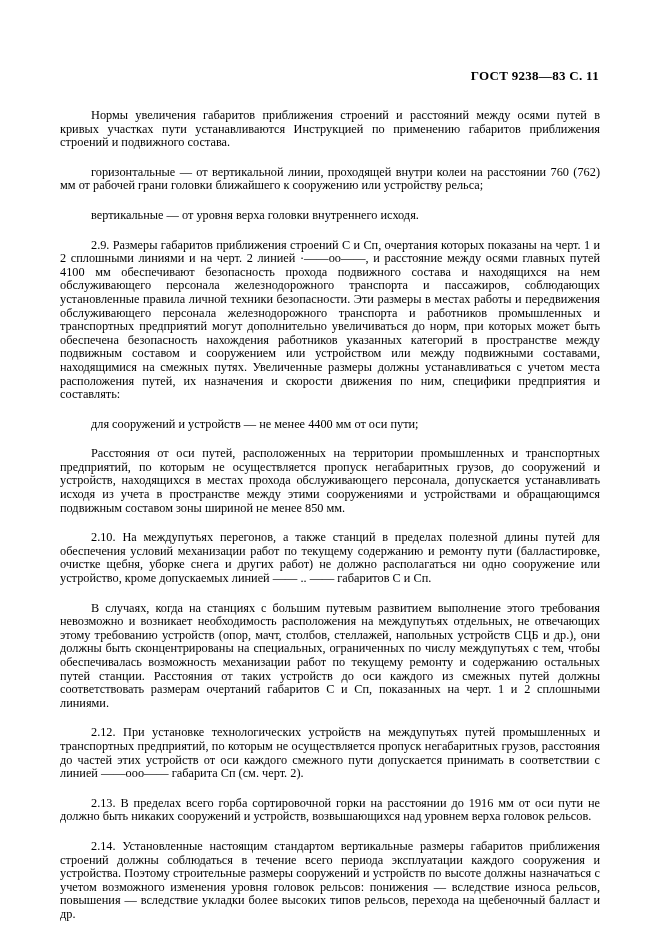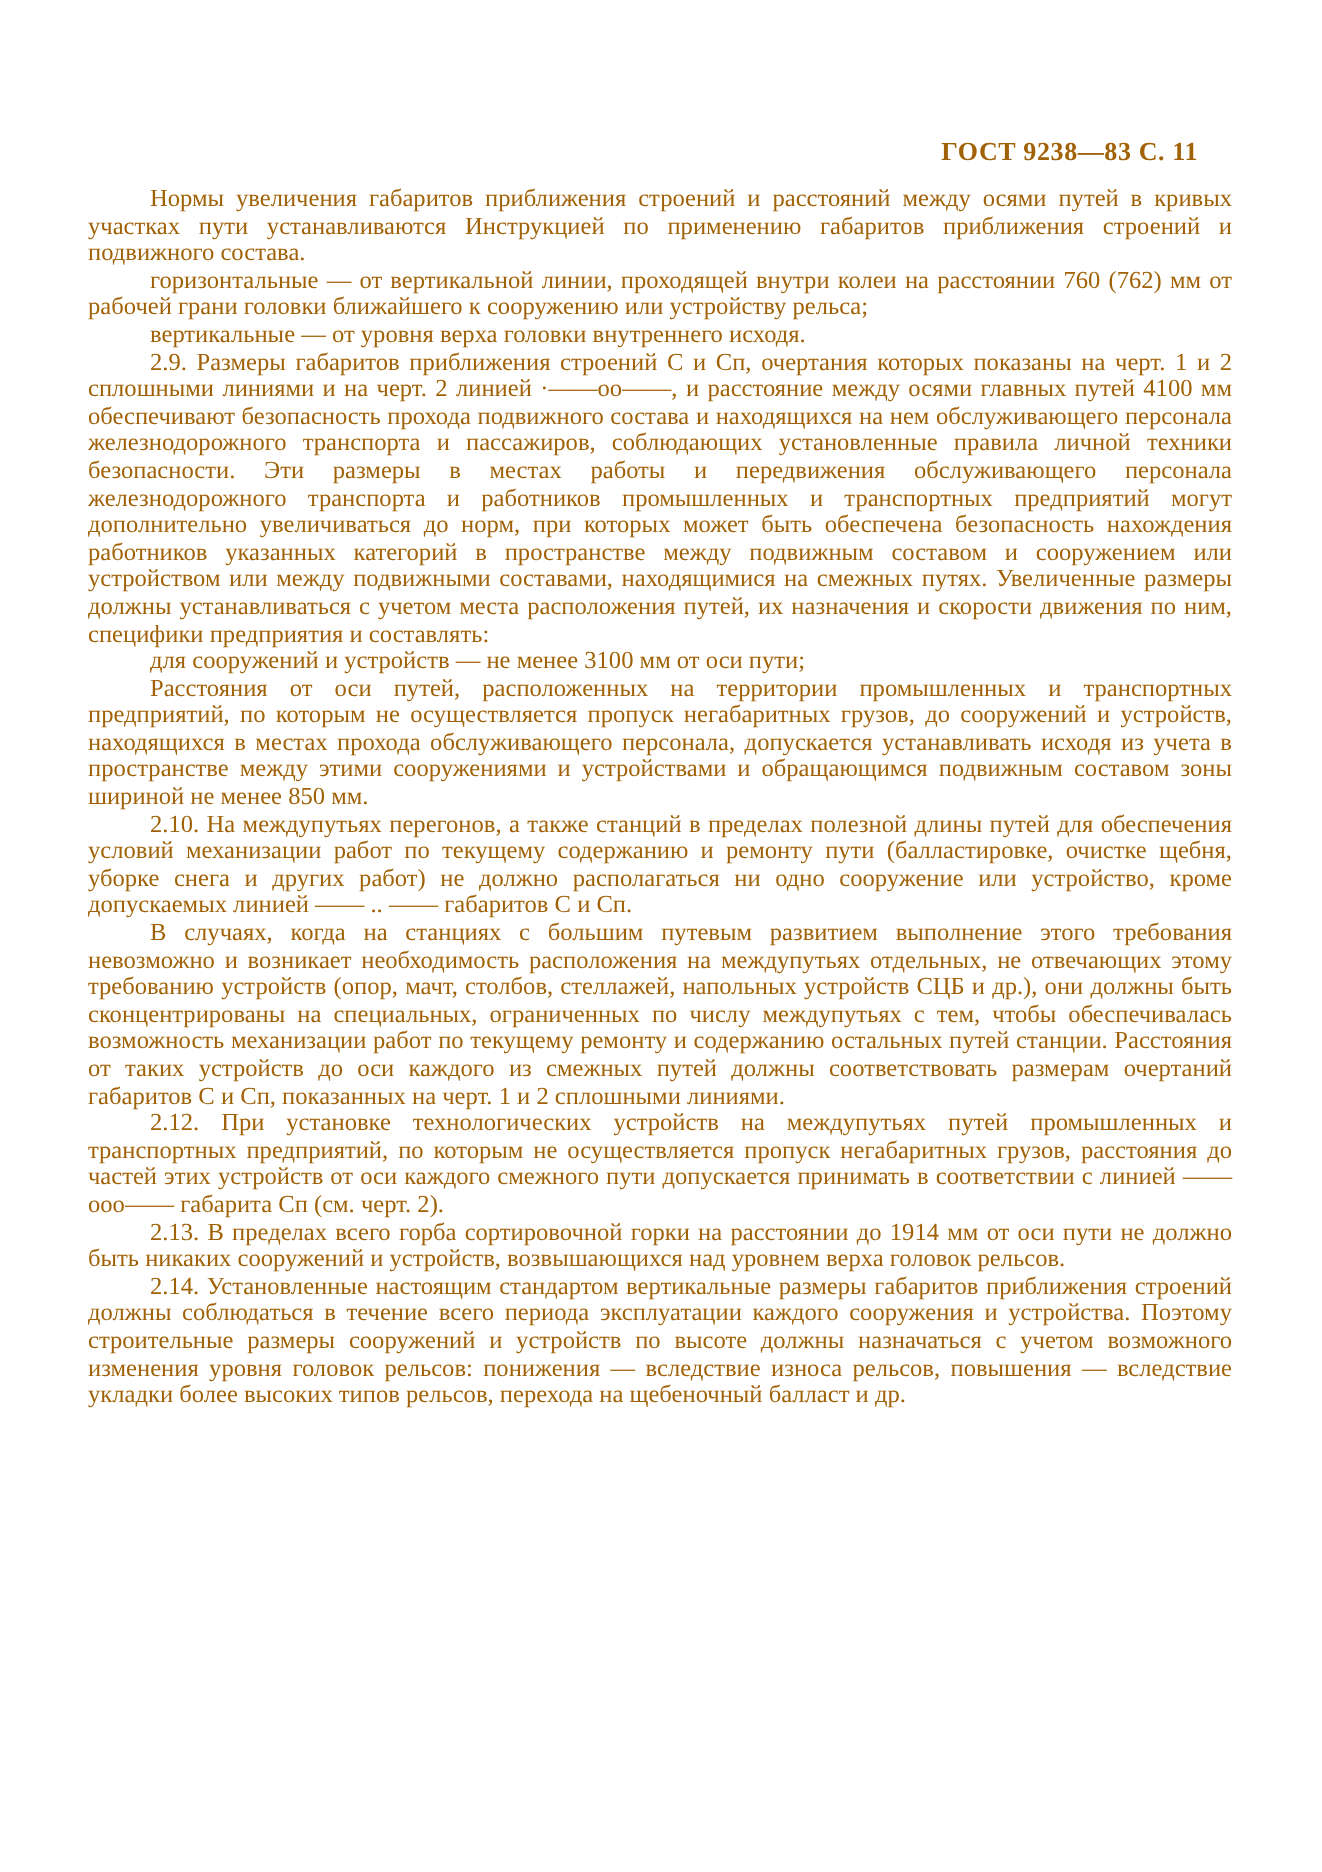--- a/index.html
+++ b/index.html
@@ -7,57 +7,57 @@
     padding: 0;
     background: #ffffff;
   }
   .page {
     position: relative;
     width: 661px;
     height: 936px;
     background: #ffffff;
     overflow: hidden;
     font-family: "Liberation Serif", "DejaVu Serif", serif;
-    color: #a16207;
+    color: #000000;
   }
   .doc-header {
     position: absolute;
     top: 68px;
     right: 62px;
     font-size: 13px;
     font-weight: bold;
     letter-spacing: 0.3px;
     white-space: nowrap;
   }
   .doc-body {
     position: absolute;
     top: 93px;
     left: 44px;
     width: 572px;
     font-size: 12.3px;
     line-height: 13.6px;
     text-align: justify;
   }
   .para {
-    margin: 0;
+    margin: 16px;
     text-indent: 31px;
   }
 </style>
 </head>
 <body>
 
 <div class="page">
   <div class="doc-header">ГОСТ 9238—83 С. 11</div>
 
   <div class="doc-body">
     <p class="para">Нормы увеличения габаритов приближения строений и расстояний между осями путей в кривых участках пути устанавливаются Инструкцией по применению габаритов приближения строений и подвижного состава.</p>
     <p class="para">горизонтальные — от вертикальной линии, проходящей внутри колеи на расстоянии 760 (762) мм от рабочей грани головки ближайшего к сооружению или устройству рельса;</p>
     <p class="para">вертикальные — от уровня верха головки внутреннего исходя.</p>
     <p class="para">2.9. Размеры габаритов приближения строений С и Сп, очертания которых показаны на черт. 1 и 2 сплошными линиями и на черт. 2 линией ·——оо——, и расстояние между осями главных путей 4100 мм обеспечивают безопасность прохода подвижного состава и находящихся на нем обслуживающего персонала железнодорожного транспорта и пассажиров, соблюдающих установленные правила личной техники безопасности. Эти размеры в местах работы и передвижения обслуживающего персонала железнодорожного транспорта и работников промышленных и транспортных предприятий могут дополнительно увеличиваться до норм, при которых может быть обеспечена безопасность нахождения работников указанных категорий в пространстве между подвижным составом и сооружением или устройством или между подвижными составами, находящимися на смежных путях. Увеличенные размеры должны устанавливаться с учетом места расположения путей, их назначения и скорости движения по ним, специфики предприятия и составлять:</p>
-    <p class="para">для сооружений и устройств — не менее 3100 мм от оси пути;</p>
+    <p class="para">для сооружений и устройств — не менее 4400 мм от оси пути;</p>
     <p class="para">Расстояния от оси путей, расположенных на территории промышленных и транспортных предприятий, по которым не осуществляется пропуск негабаритных грузов, до сооружений и устройств, находящихся в местах прохода обслуживающего персонала, допускается устанавливать исходя из учета в пространстве между этими сооружениями и устройствами и обращающимся подвижным составом зоны шириной не менее 850 мм.</p>
     <p class="para">2.10. На междупутьях перегонов, а также станций в пределах полезной длины путей для обеспечения условий механизации работ по текущему содержанию и ремонту пути (балластировке, очистке щебня, уборке снега и других работ) не должно располагаться ни одно сооружение или устройство, кроме допускаемых линией —— .. —— габаритов С и Сп.</p>
     <p class="para">В случаях, когда на станциях с большим путевым развитием выполнение этого требования невозможно и возникает необходимость расположения на междупутьях отдельных, не отвечающих этому требованию устройств (опор, мачт, столбов, стеллажей, напольных устройств СЦБ и др.), они должны быть сконцентрированы на специальных, ограниченных по числу междупутьях с тем, чтобы обеспечивалась возможность механизации работ по текущему ремонту и содержанию остальных путей станции. Расстояния от таких устройств до оси каждого из смежных путей должны соответствовать размерам очертаний габаритов С и Сп, показанных на черт. 1 и 2 сплошными линиями.</p>
     <p class="para">2.12. При установке технологических устройств на междупутьях путей промышленных и транспортных предприятий, по которым не осуществляется пропуск негабаритных грузов, расстояния до частей этих устройств от оси каждого смежного пути допускается принимать в соответствии с линией ——ооо—— габарита Сп (см. черт. 2).</p>
-    <p class="para">2.13. В пределах всего горба сортировочной горки на расстоянии до 1914 мм от оси пути не должно быть никаких сооружений и устройств, возвышающихся над уровнем верха головок рельсов.</p>
+    <p class="para">2.13. В пределах всего горба сортировочной горки на расстоянии до 1916 мм от оси пути не должно быть никаких сооружений и устройств, возвышающихся над уровнем верха головок рельсов.</p>
     <p class="para">2.14. Установленные настоящим стандартом вертикальные размеры габаритов приближения строений должны соблюдаться в течение всего периода эксплуатации каждого сооружения и устройства. Поэтому строительные размеры сооружений и устройств по высоте должны назначаться с учетом возможного изменения уровня головок рельсов: понижения — вследствие износа рельсов, повышения — вследствие укладки более высоких типов рельсов, перехода на щебеночный балласт и др.</p>
   </div>
 </div>
 
 </body></html>

